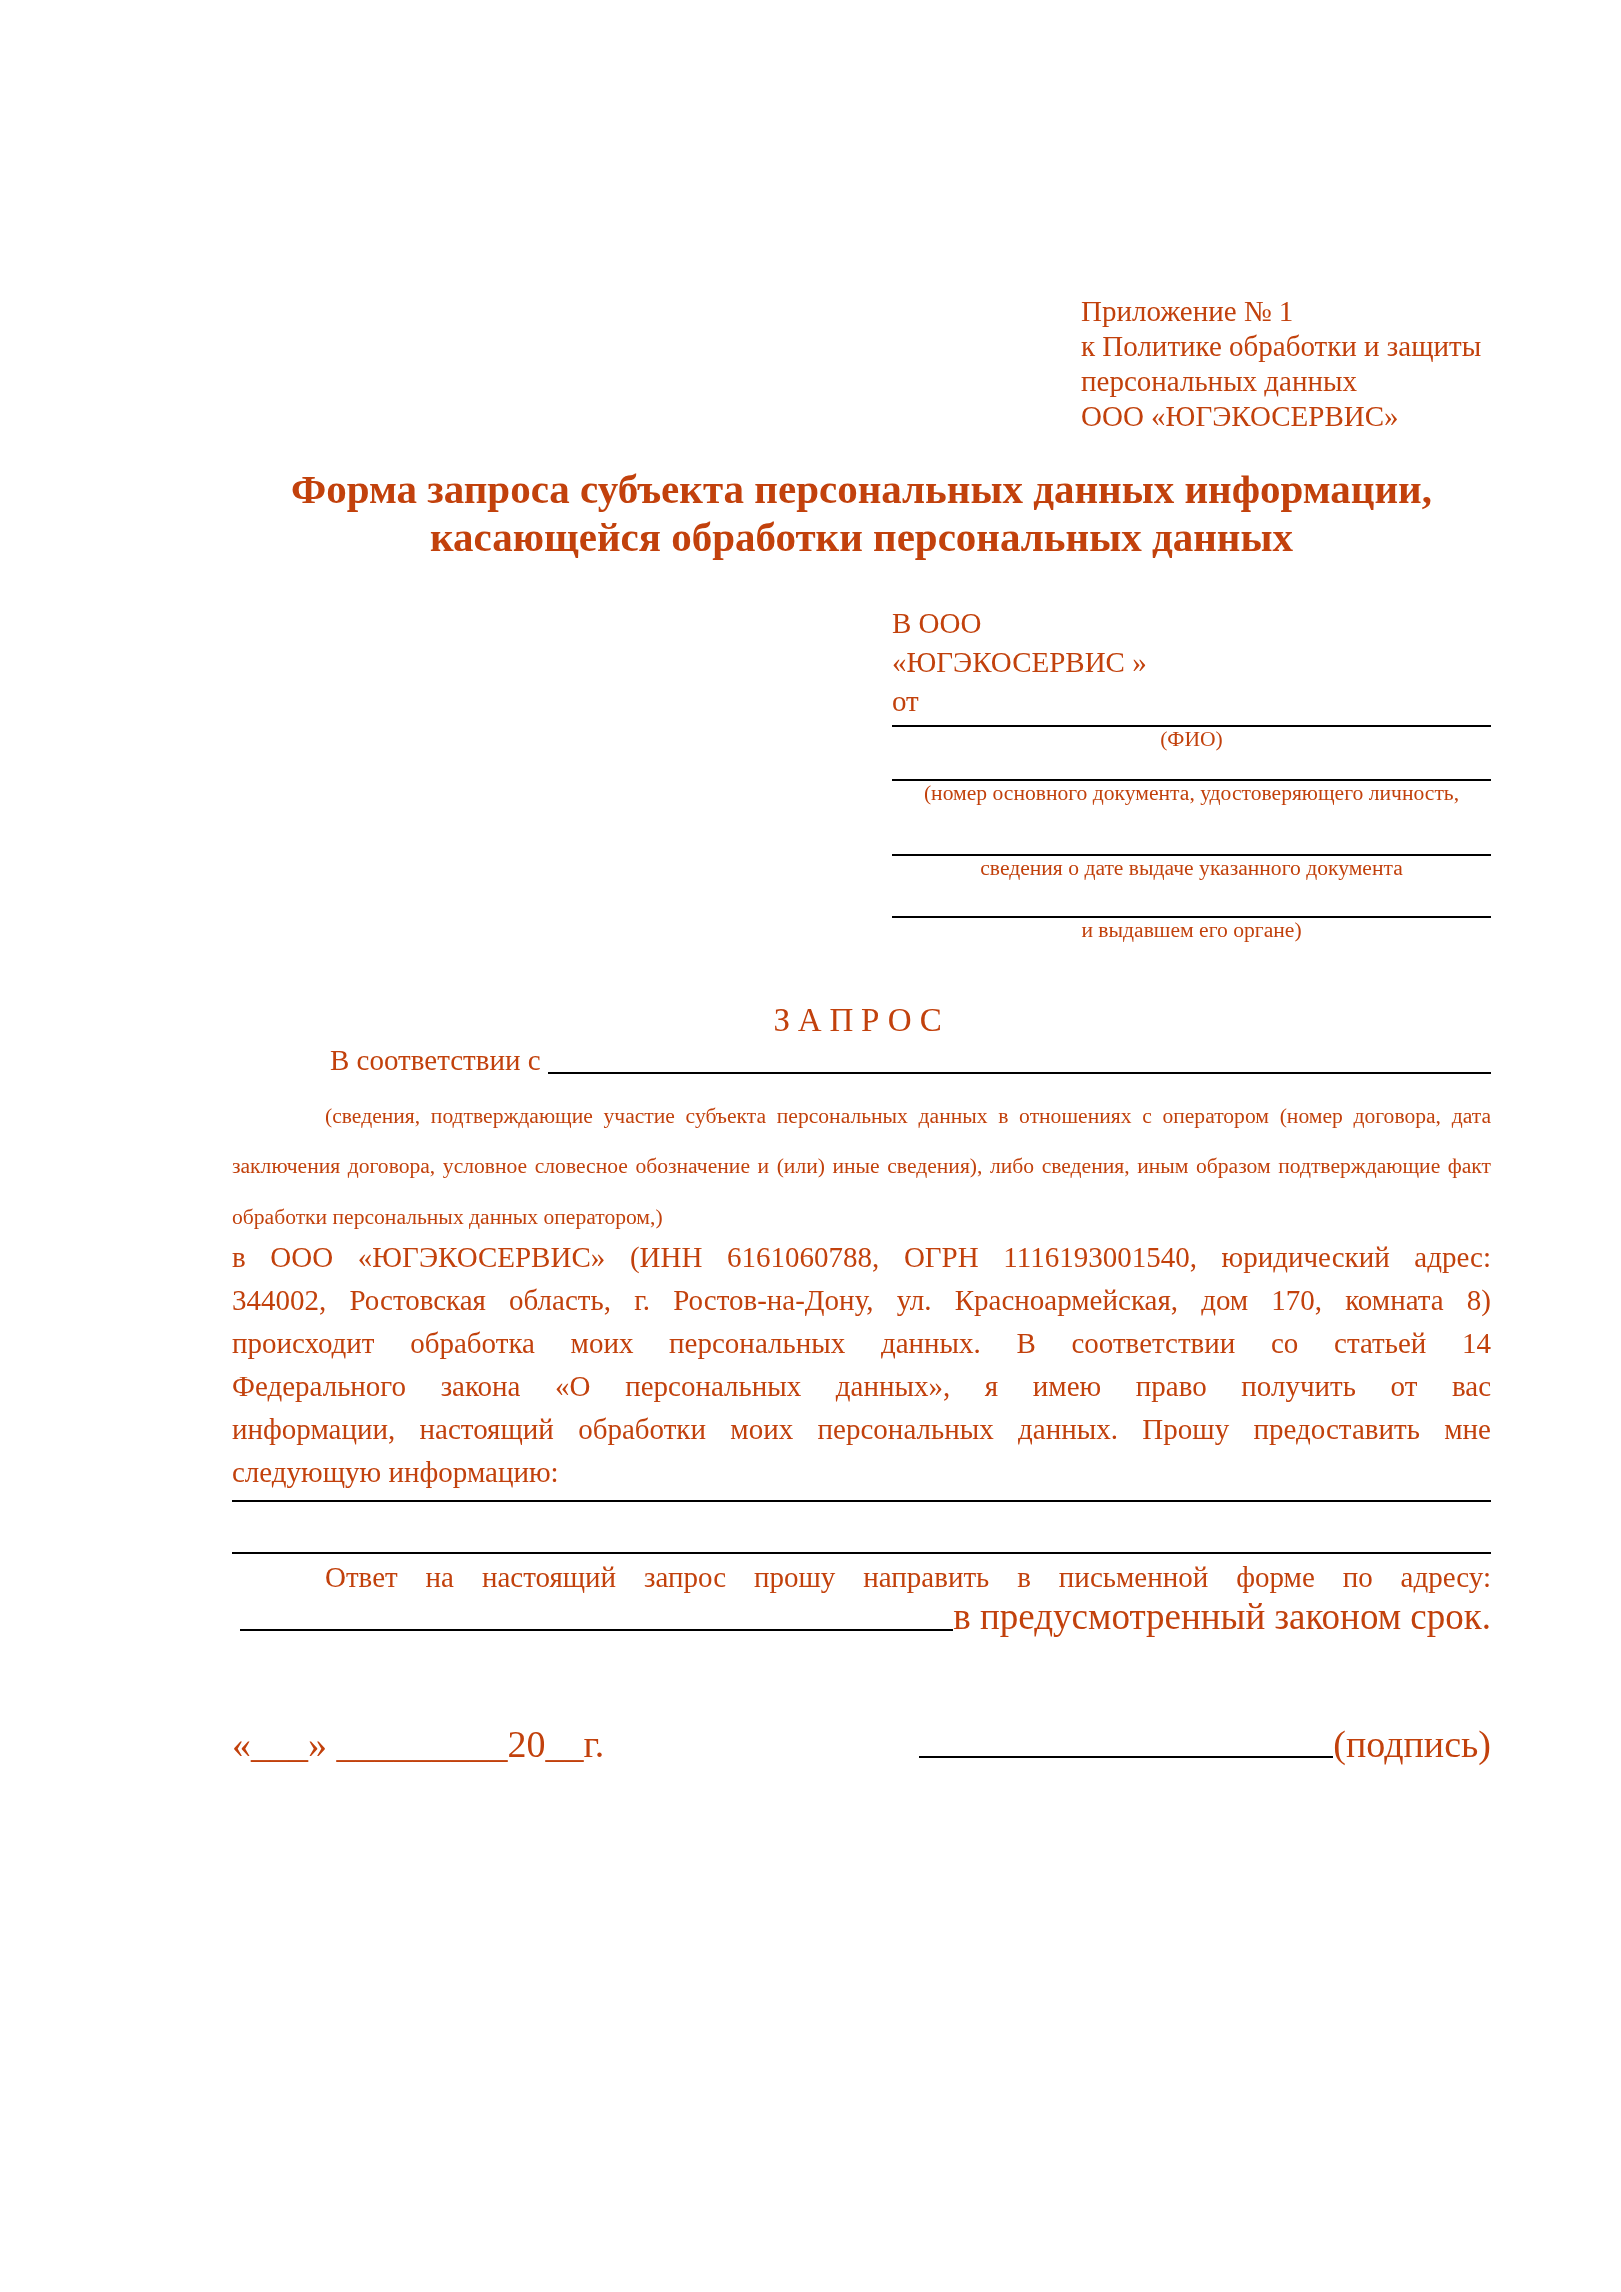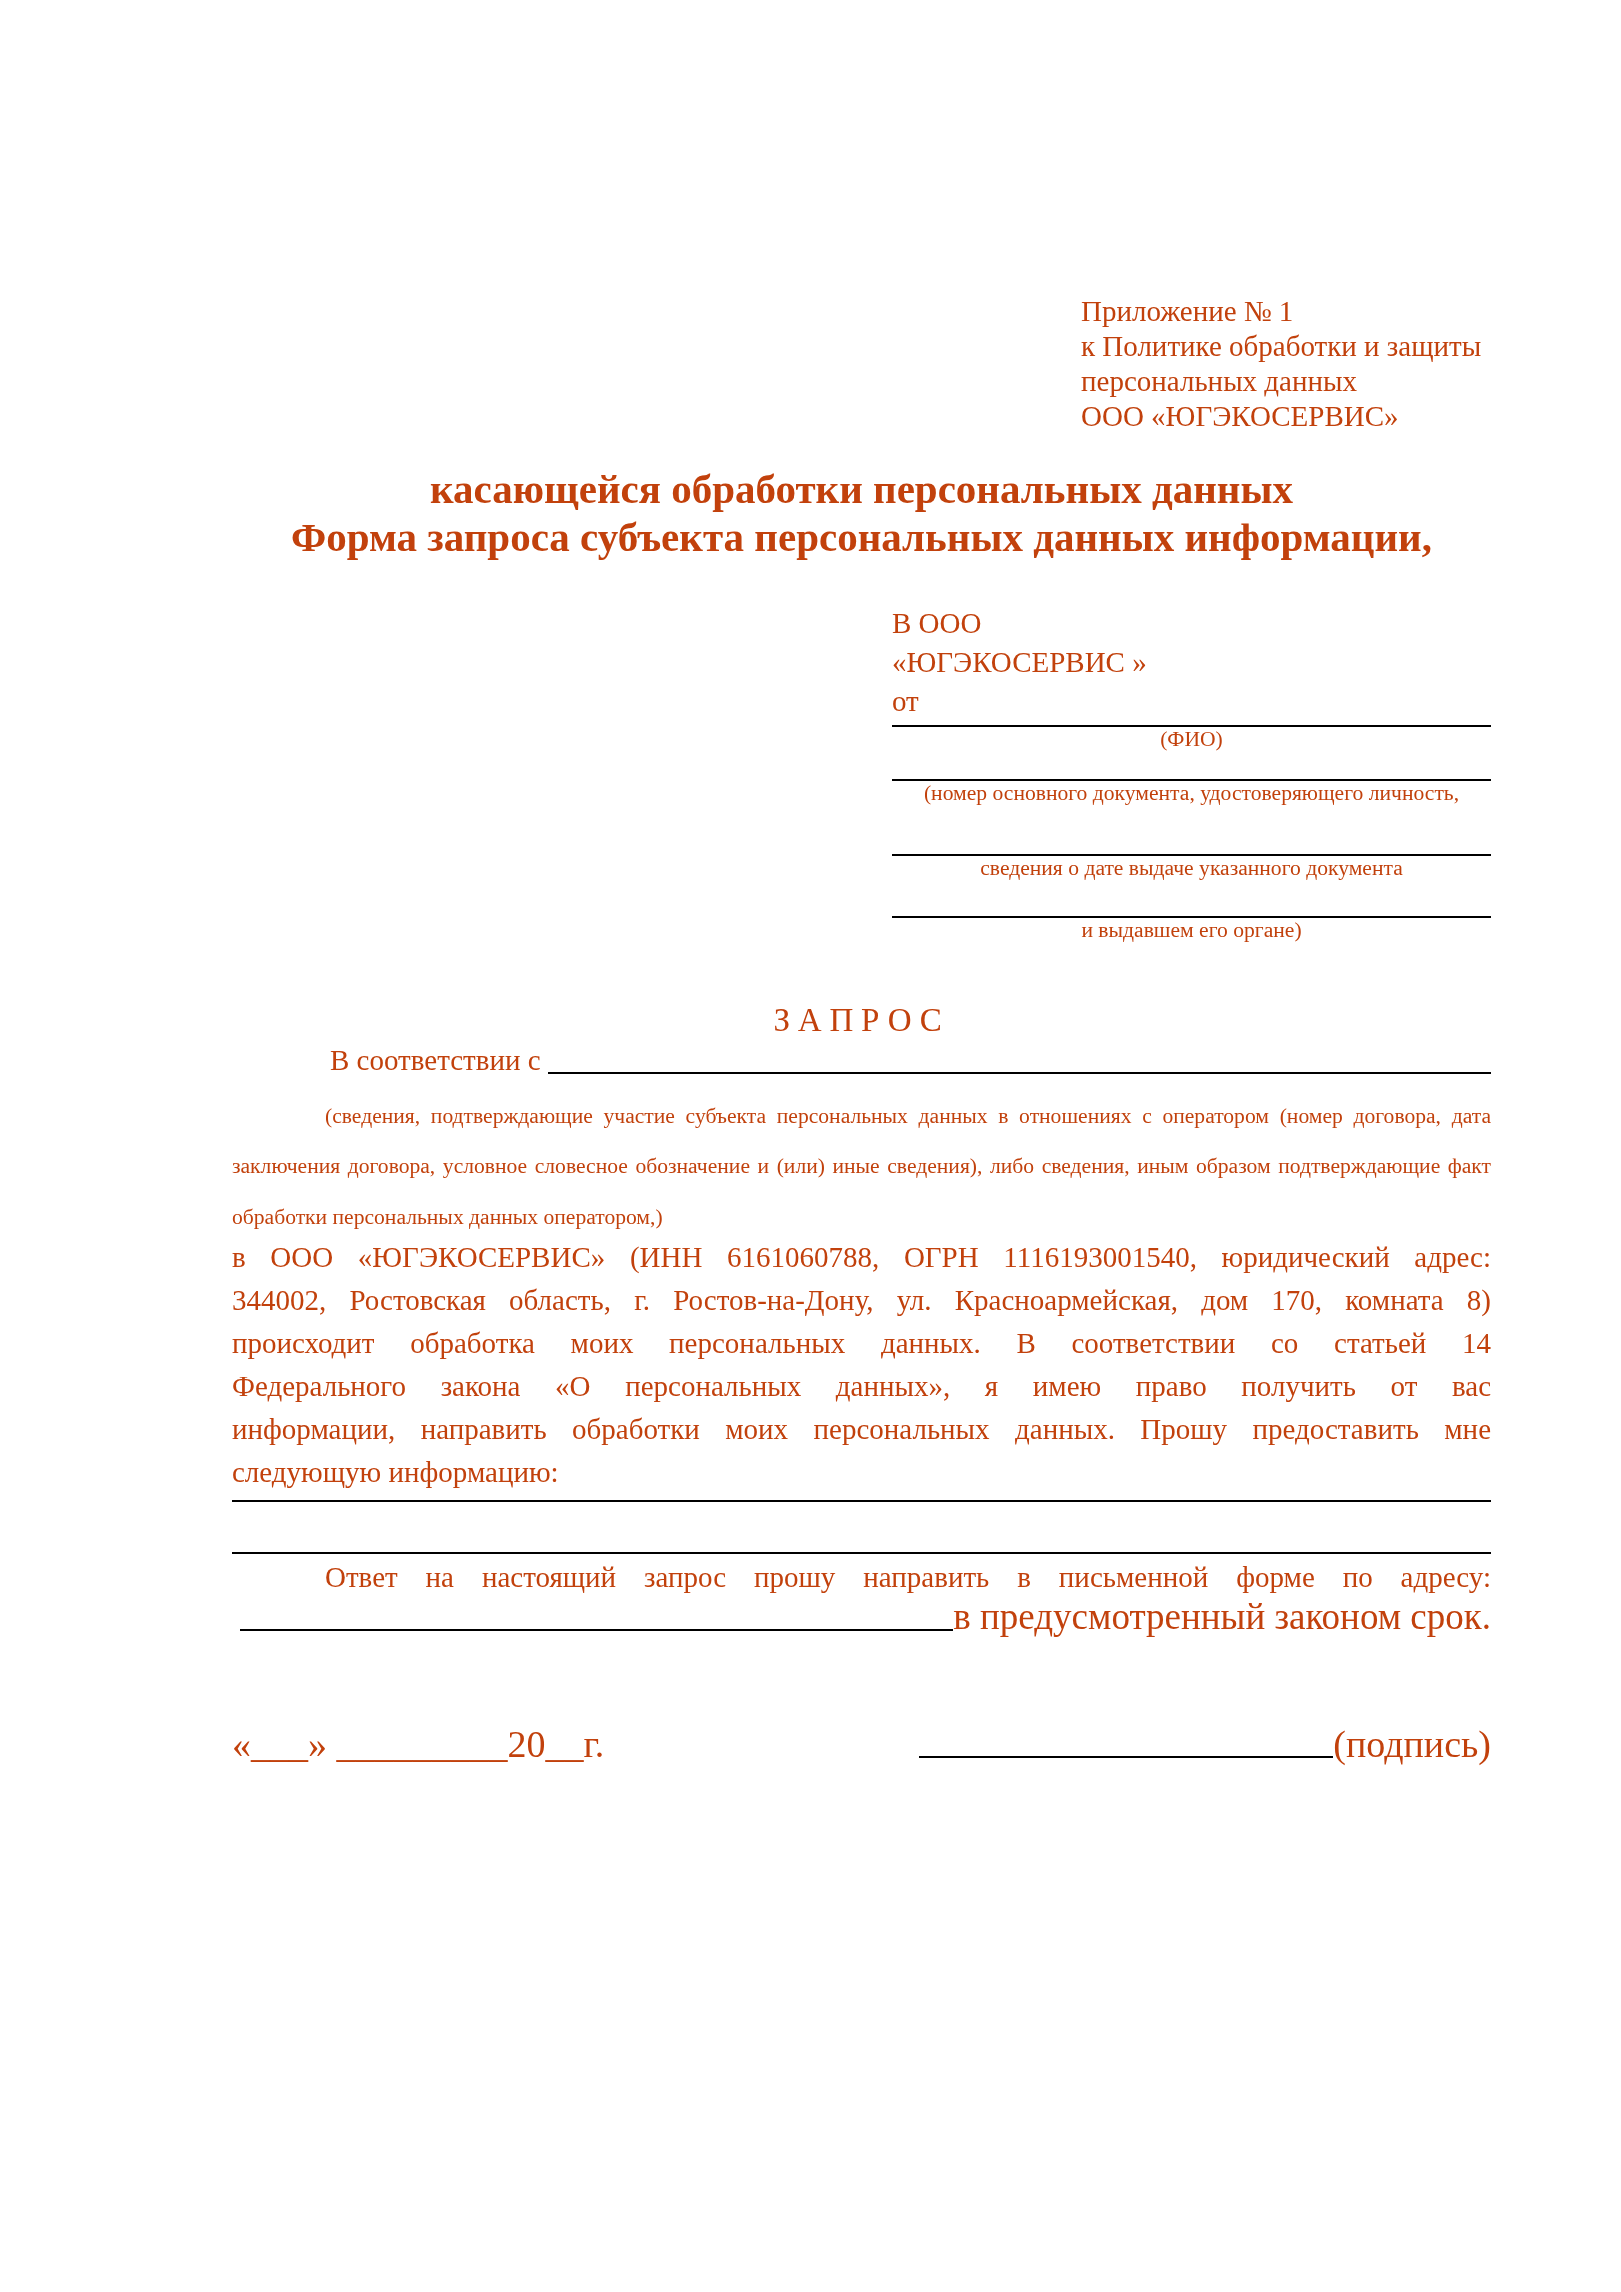--- a/index.html
+++ b/index.html
@@ -113,22 +113,22 @@
   <div class="content">
 
     <div class="appendix">
       <div>Приложение № 1</div>
       <div>к Политике обработки и защиты</div>
       <div>персональных данных</div>
       <div>ООО «ЮГЭКОСЕРВИС»</div>
     </div>
 
     <div class="title">
+      <div>Форма запроса субъекта персональных данных информации,</div>
       <div>касающейся обработки персональных данных</div>
-      <div>Форма запроса субъекта персональных данных информации,</div>
     </div>
 
     <div class="addressee">
       <div>В ООО</div>
       <div>«ЮГЭКОСЕРВИС »</div>
       <div>от</div>
 
       <div class="blank u1"></div>
       <div class="cap">(ФИО)</div>
 
@@ -153,21 +153,21 @@
       <div class="note-line first">(сведения, подтверждающие участие субъекта персональных данных в отношениях с оператором (номер договора, дата</div>
       <div class="note-line">заключения договора, условное словесное обозначение и (или) иные сведения), либо сведения, иным образом подтверждающие факт</div>
       <div class="note-line last">обработки персональных данных оператором,)</div>
     </div>
 
     <div class="bodyp">
       <div class="jline">в ООО «ЮГЭКОСЕРВИС» (ИНН 6161060788, ОГРН 1116193001540, юридический адрес:</div>
       <div class="jline">344002, Ростовская область, г. Ростов-на-Дону, ул. Красноармейская, дом 170, комната 8)</div>
       <div class="jline">происходит обработка моих персональных данных. В соответствии со статьей 14</div>
       <div class="jline">Федерального закона «О персональных данных», я имею право получить от вас</div>
-      <div class="jline">информации, направить обработки моих персональных данных. Прошу предоставить мне</div>
+      <div class="jline">информации, настоящий обработки моих персональных данных. Прошу предоставить мне</div>
       <div class="jline last">следующую информацию:</div>
     </div>
 
     <div class="blank ufull1"></div>
     <div class="blank ufull2"></div>
 
     <div class="reply-first">Ответ на настоящий запрос прошу направить в письменной форме по адресу:</div>
 
     <div class="reply-second">
       <span class="fill"></span>

